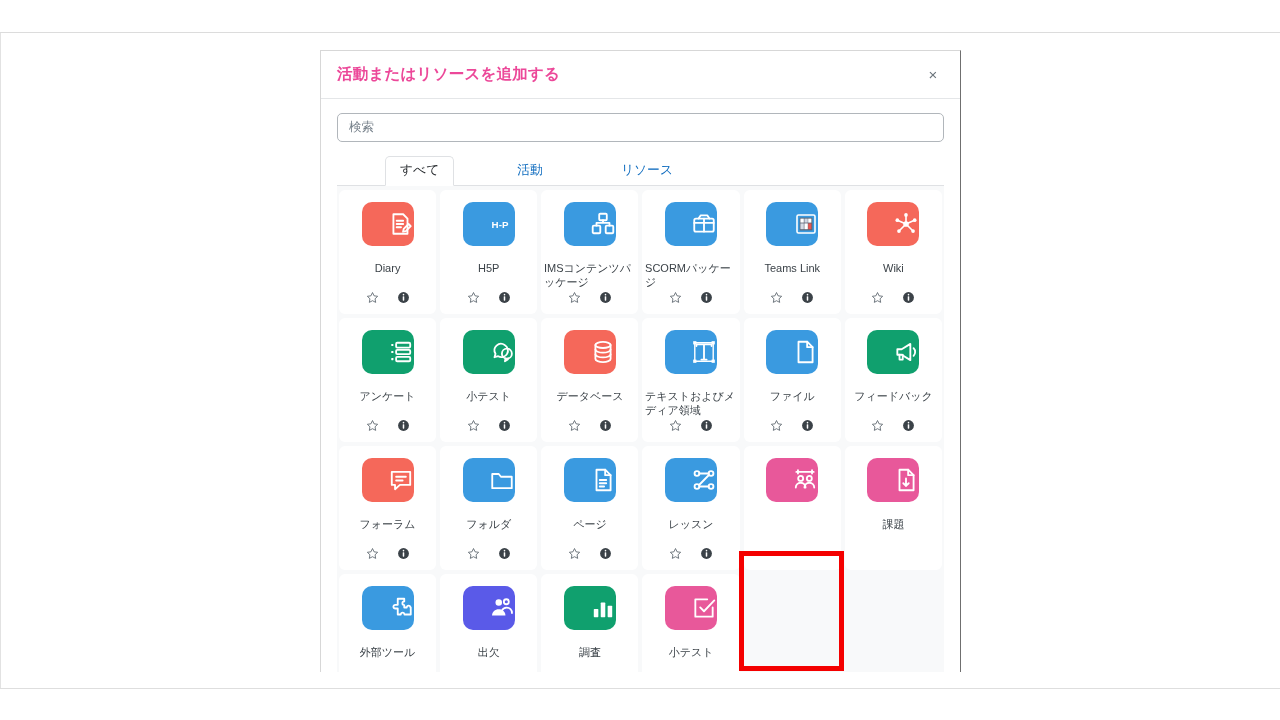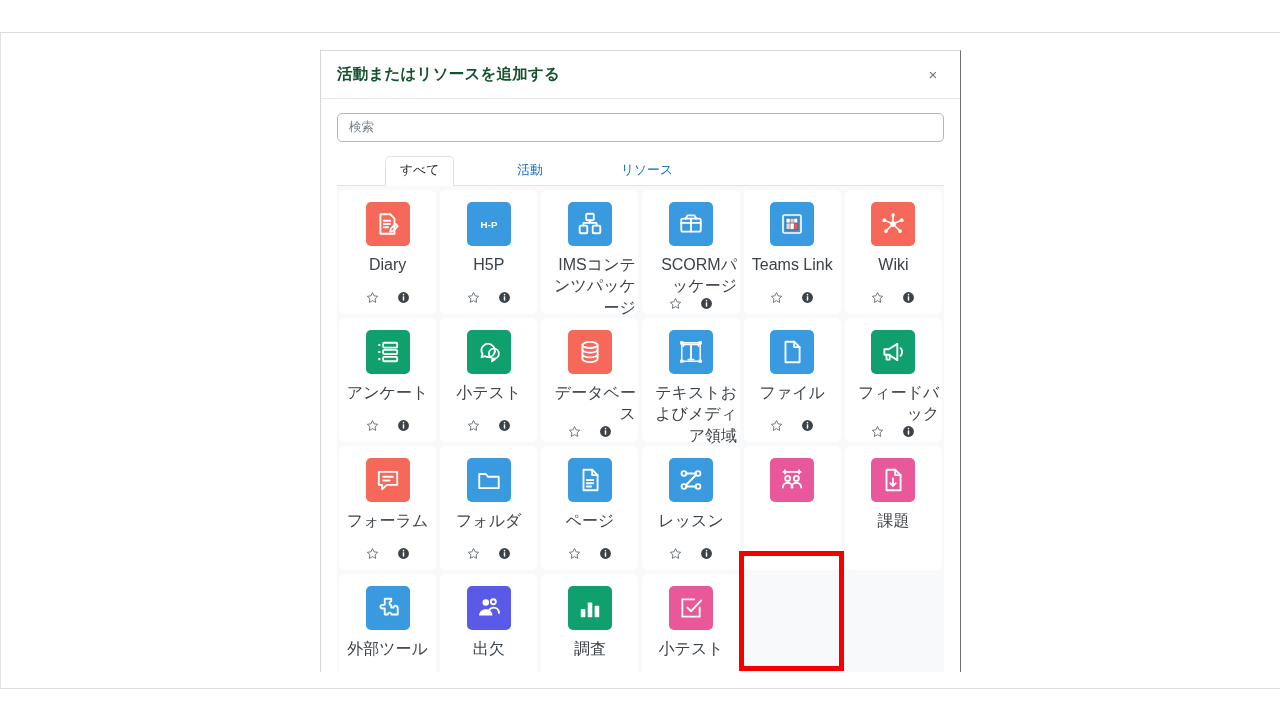--- a/index.html
+++ b/index.html
@@ -44,21 +44,21 @@
     position: relative;
     height: 48px;
     flex: 0 0 48px;
     border-bottom: 1px solid #e4e6e8;
     display: flex; align-items: center;
     padding: 0 16px;
   }
   .modal-title {
     font-size: 15.5px;
     font-weight: bold;
-    color: #14532d;
+    color: #ec4899;
     letter-spacing: .2px;
   }
   .close-btn {
     position: absolute;
     right: 14px; top: 50%;
     transform: translateY(-50%);
     width: 26px; height: 26px;
     display: flex; align-items: center; justify-content: center;
     font-size: 15px; color: #6a737b;
     background: none; border: none; cursor: pointer;
@@ -130,31 +130,31 @@
     border-radius: 6px;
     height: 124px;
     display: flex;
     flex-direction: column;
     align-items: center;
     padding-top: 12px;
     cursor: pointer;
     position: relative;
   }
   .card .chip {
-    width: 44px; height: 44px;
-    border-radius: 5px;
-    display: flex; align-items: center; justify-content: center;
+    width: 52px; height: 44px;
+    border-radius: 10px;
+    display: flex; align-items: center; justify-content: flex-end;
     flex: 0 0 44px;
   }
   .card .chip svg { display:block; }
   .card-label {
-    margin-top: 8px;
-    font-size: 16px;
+    margin-top: 15px;
+    font-size: 11px;
     color: #3b4248;
-    text-align: right;
+    text-align: left;
     line-height: 1.35;
     max-width: 92px;
     word-break: break-all;
     flex: 1 1 auto;
     display: flex; align-items: flex-start; justify-content: center;
   }
   .card-actions {
     display: flex;
     gap: 18px;
     align-items: center;

